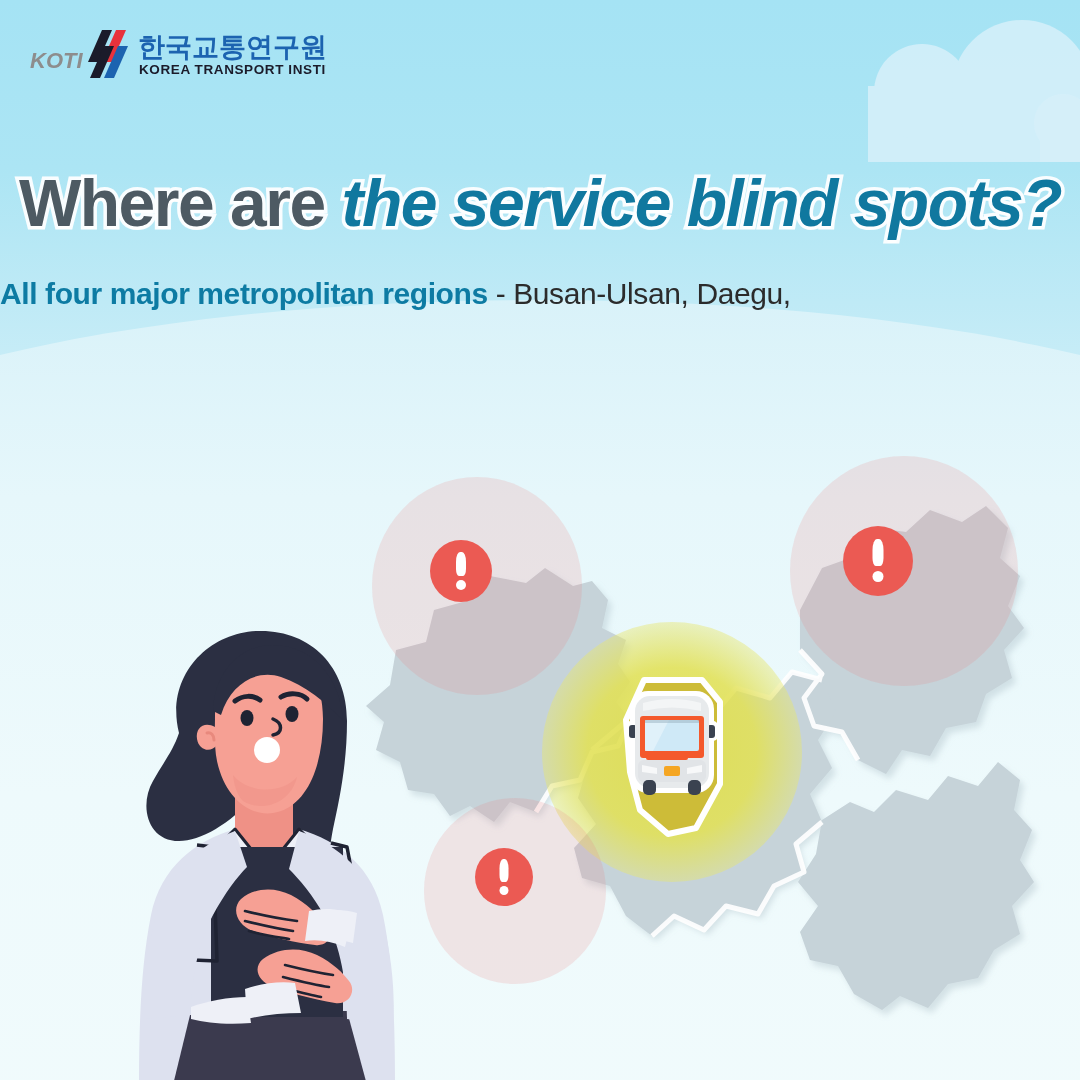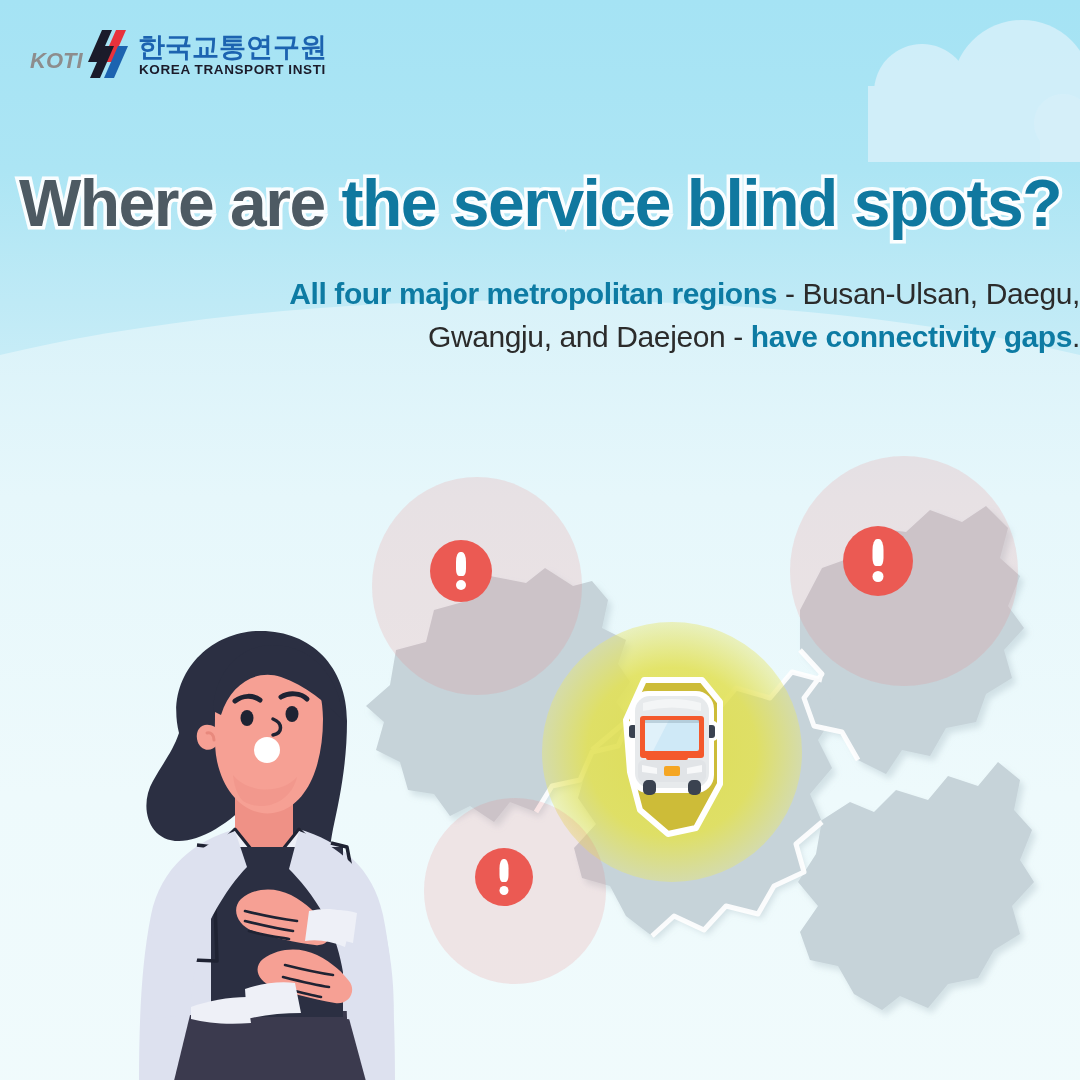--- a/index.html
+++ b/index.html
@@ -90,28 +90,28 @@
     font-size: 66px;
     font-weight: 700;
     letter-spacing: -1.5px;
     line-height: 1;
     white-space: nowrap;
     -webkit-text-stroke: 7px rgba(255,255,255,.92);
     paint-order: stroke fill;
     text-shadow: 0 3px 0 rgba(255,255,255,.75);
   }
   .headline .h-gray { color: #4d5a63; }
-  .headline .h-teal { color: #10789f; }
+  .headline .h-teal { color: #10789f; font-style: italic; }
 
   
   .subtitle {
     position: absolute;
     left: 0; top: 272px;
     width: 1080px;
-    text-align: right;
+    text-align: left;
     font-size: 30px;
     line-height: 43px;
     color: #2b2b2b;
     letter-spacing: -0.4px;
   }
   .subtitle .s-teal {
     color: #0d7ba3;
     font-weight: 700;
   }
   .subtitle .s-line { display: block; white-space: nowrap; }
@@ -221,21 +221,20 @@
       </g>
     </svg>
   </div>
 
   <div class="headline">
     <span class="h-gray">Where are </span><span class="h-teal">the service blind spots?</span>
   </div>
 
   <div class="subtitle">
     <span class="s-line"><span class="s-teal">All four major metropolitan regions</span><span> - Busan-Ulsan, Daegu,</span></span>
-    <span class="s-line"><span>Gwangju, and Daejeon - </span><span class="s-teal">have connectivity gaps</span><span>.</span></span>
   </div>
 
   <div class="map-wrap">
 
     <svg viewBox="0 0 720 560" width="720" height="560" aria-hidden="true">
       <defs>
         <filter id="mapshadow" x="-20%" y="-20%" width="150%" height="150%">
           <feDropShadow dx="4" dy="5" stdDeviation="3" flood-color="#9fb4bd" flood-opacity=".35"></feDropShadow>
         </filter>
       </defs>

